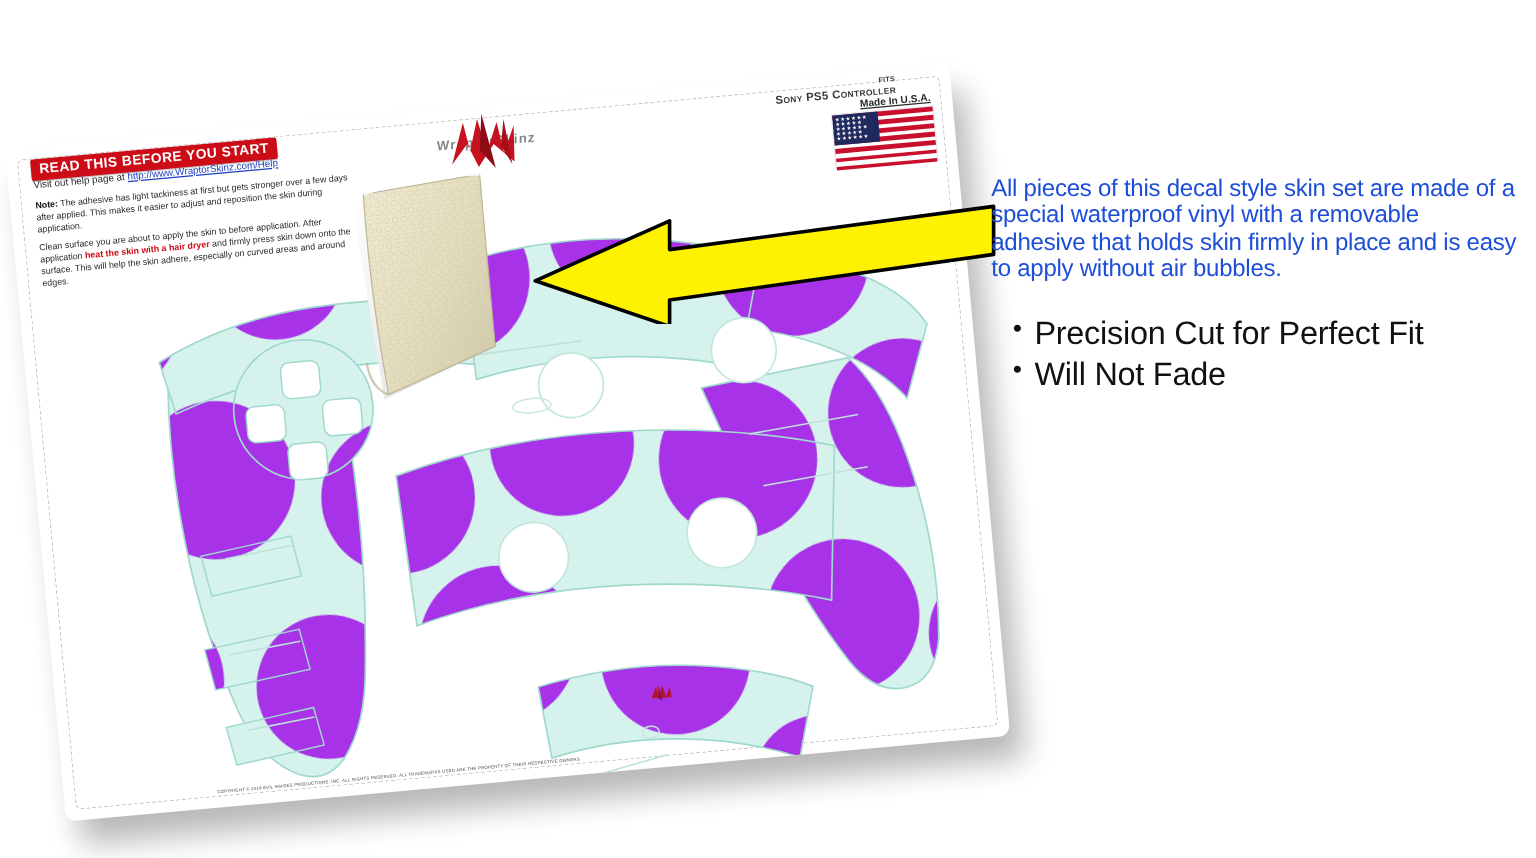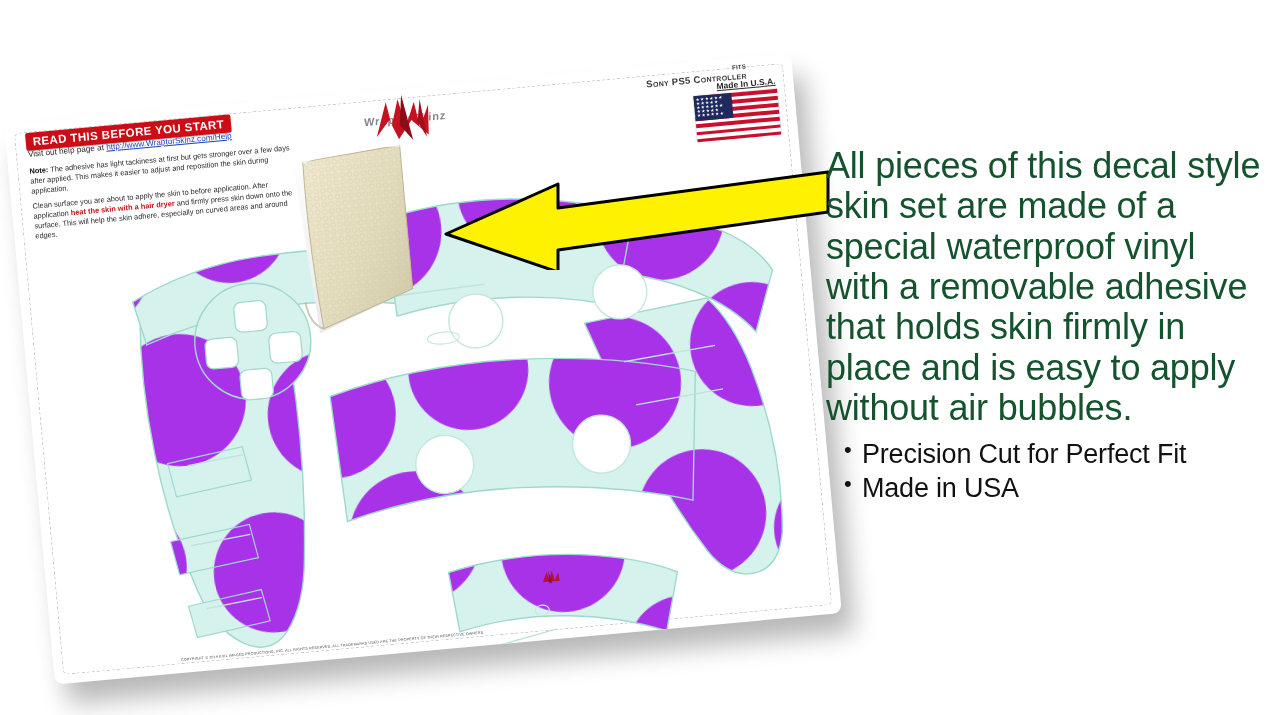--- a/index.html
+++ b/index.html
@@ -103,23 +103,23 @@
   .peel{ position:absolute; left:0; top:0; width:790px; height:562px; pointer-events:none; }
 
   
   .arrow{ position:absolute; left:440px; top:150px; width:390px; height:120px; }
 
   
   .copy{
     position:absolute; left:826px; top:146px; width:440px;
   }
   .copy .para{
-    font-size:36px; line-height:1.12; color:#14532d; letter-spacing:-.2px;
-  }
-  .copy ul{ list-style:none; margin-top:9px; padding-left:18px; }
+    font-size:20px; line-height:1.12; color:#1d4ed8; letter-spacing:-.2px;
+  }
+  .copy ul{ list-style:none; margin-top:25px; padding-left:18px; }
   .copy li{
     font-size:27px; line-height:1.27; color:#111; letter-spacing:-.2px;
     position:relative; padding-left:18px; white-space:nowrap;
   }
   .copy li:before{
     content:"•"; position:absolute; left:0; top:-1px; font-size:22px;
   }
 </style>
 </head>
 <body>
@@ -336,17 +336,17 @@
   </div>
 
   <svg class="arrow" viewBox="0 0 390 120">
     <path d="M6 84 L118 34 L118 58 L388 22 L388 62 L118 100 L118 122 Z" fill="#fff200" stroke="#000000" stroke-width="3" stroke-linejoin="round"></path>
   </svg>
 
   <div class="copy">
     <div class="para">All pieces of this decal style skin set are made of a special waterproof vinyl with a removable adhesive that holds skin firmly in place and is easy to apply without air bubbles.</div>
     <ul>
       <li>Precision Cut for Perfect Fit</li>
-      <li>Made in USA</li>
+      <li>Will Not Fade</li>
     </ul>
   </div>
 
 </div>
 
 </body></html>

